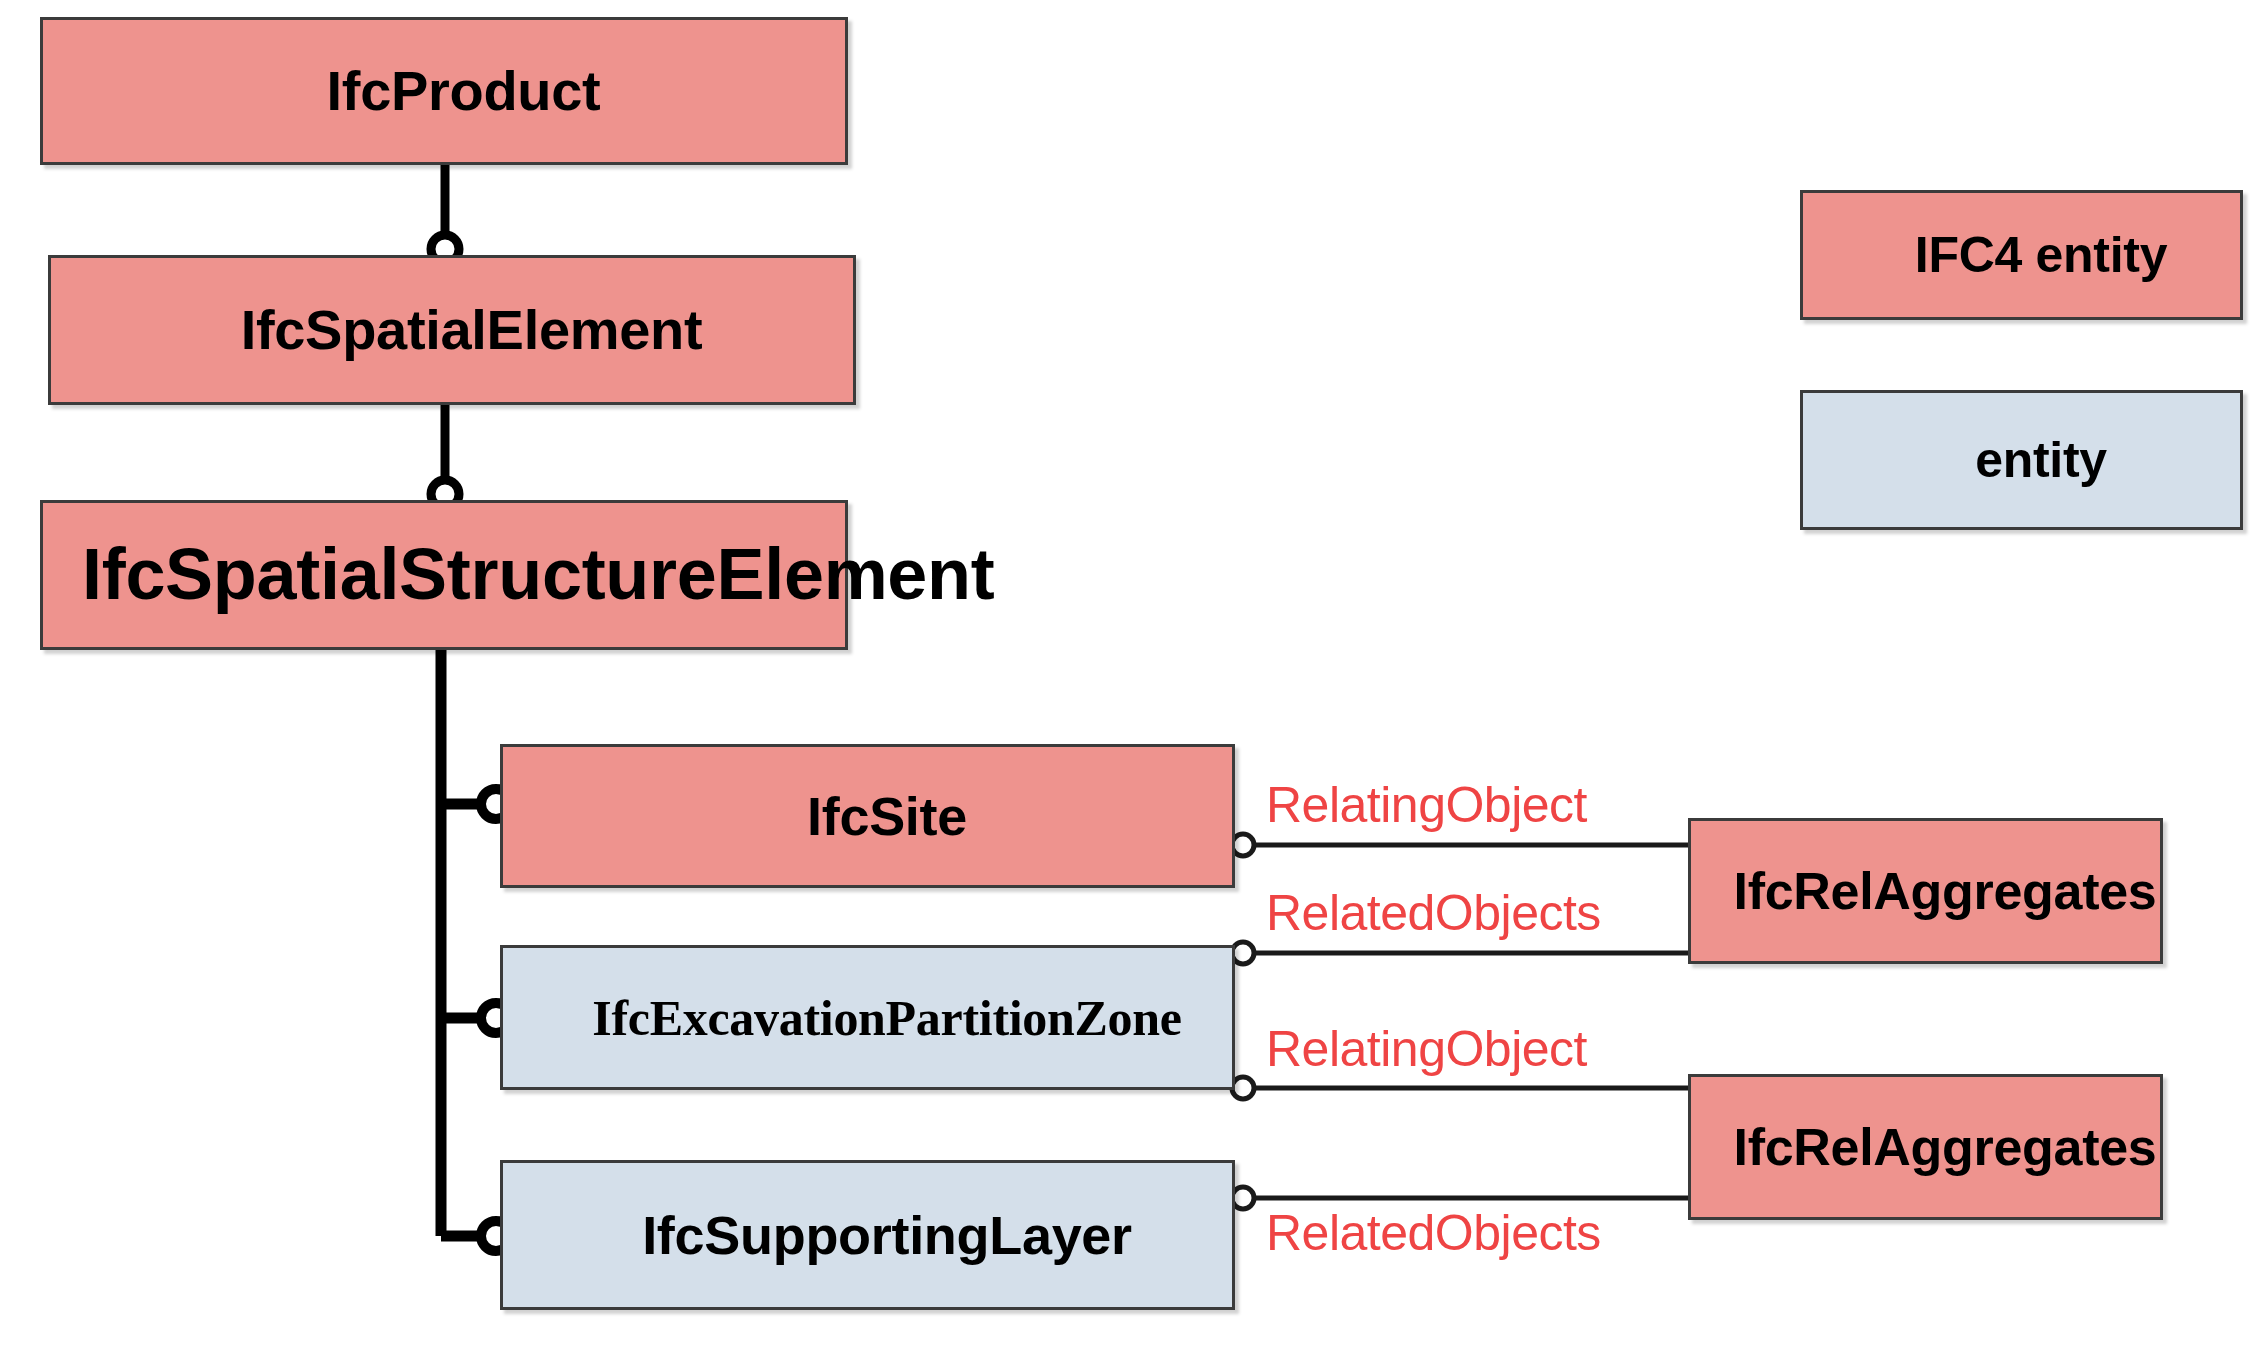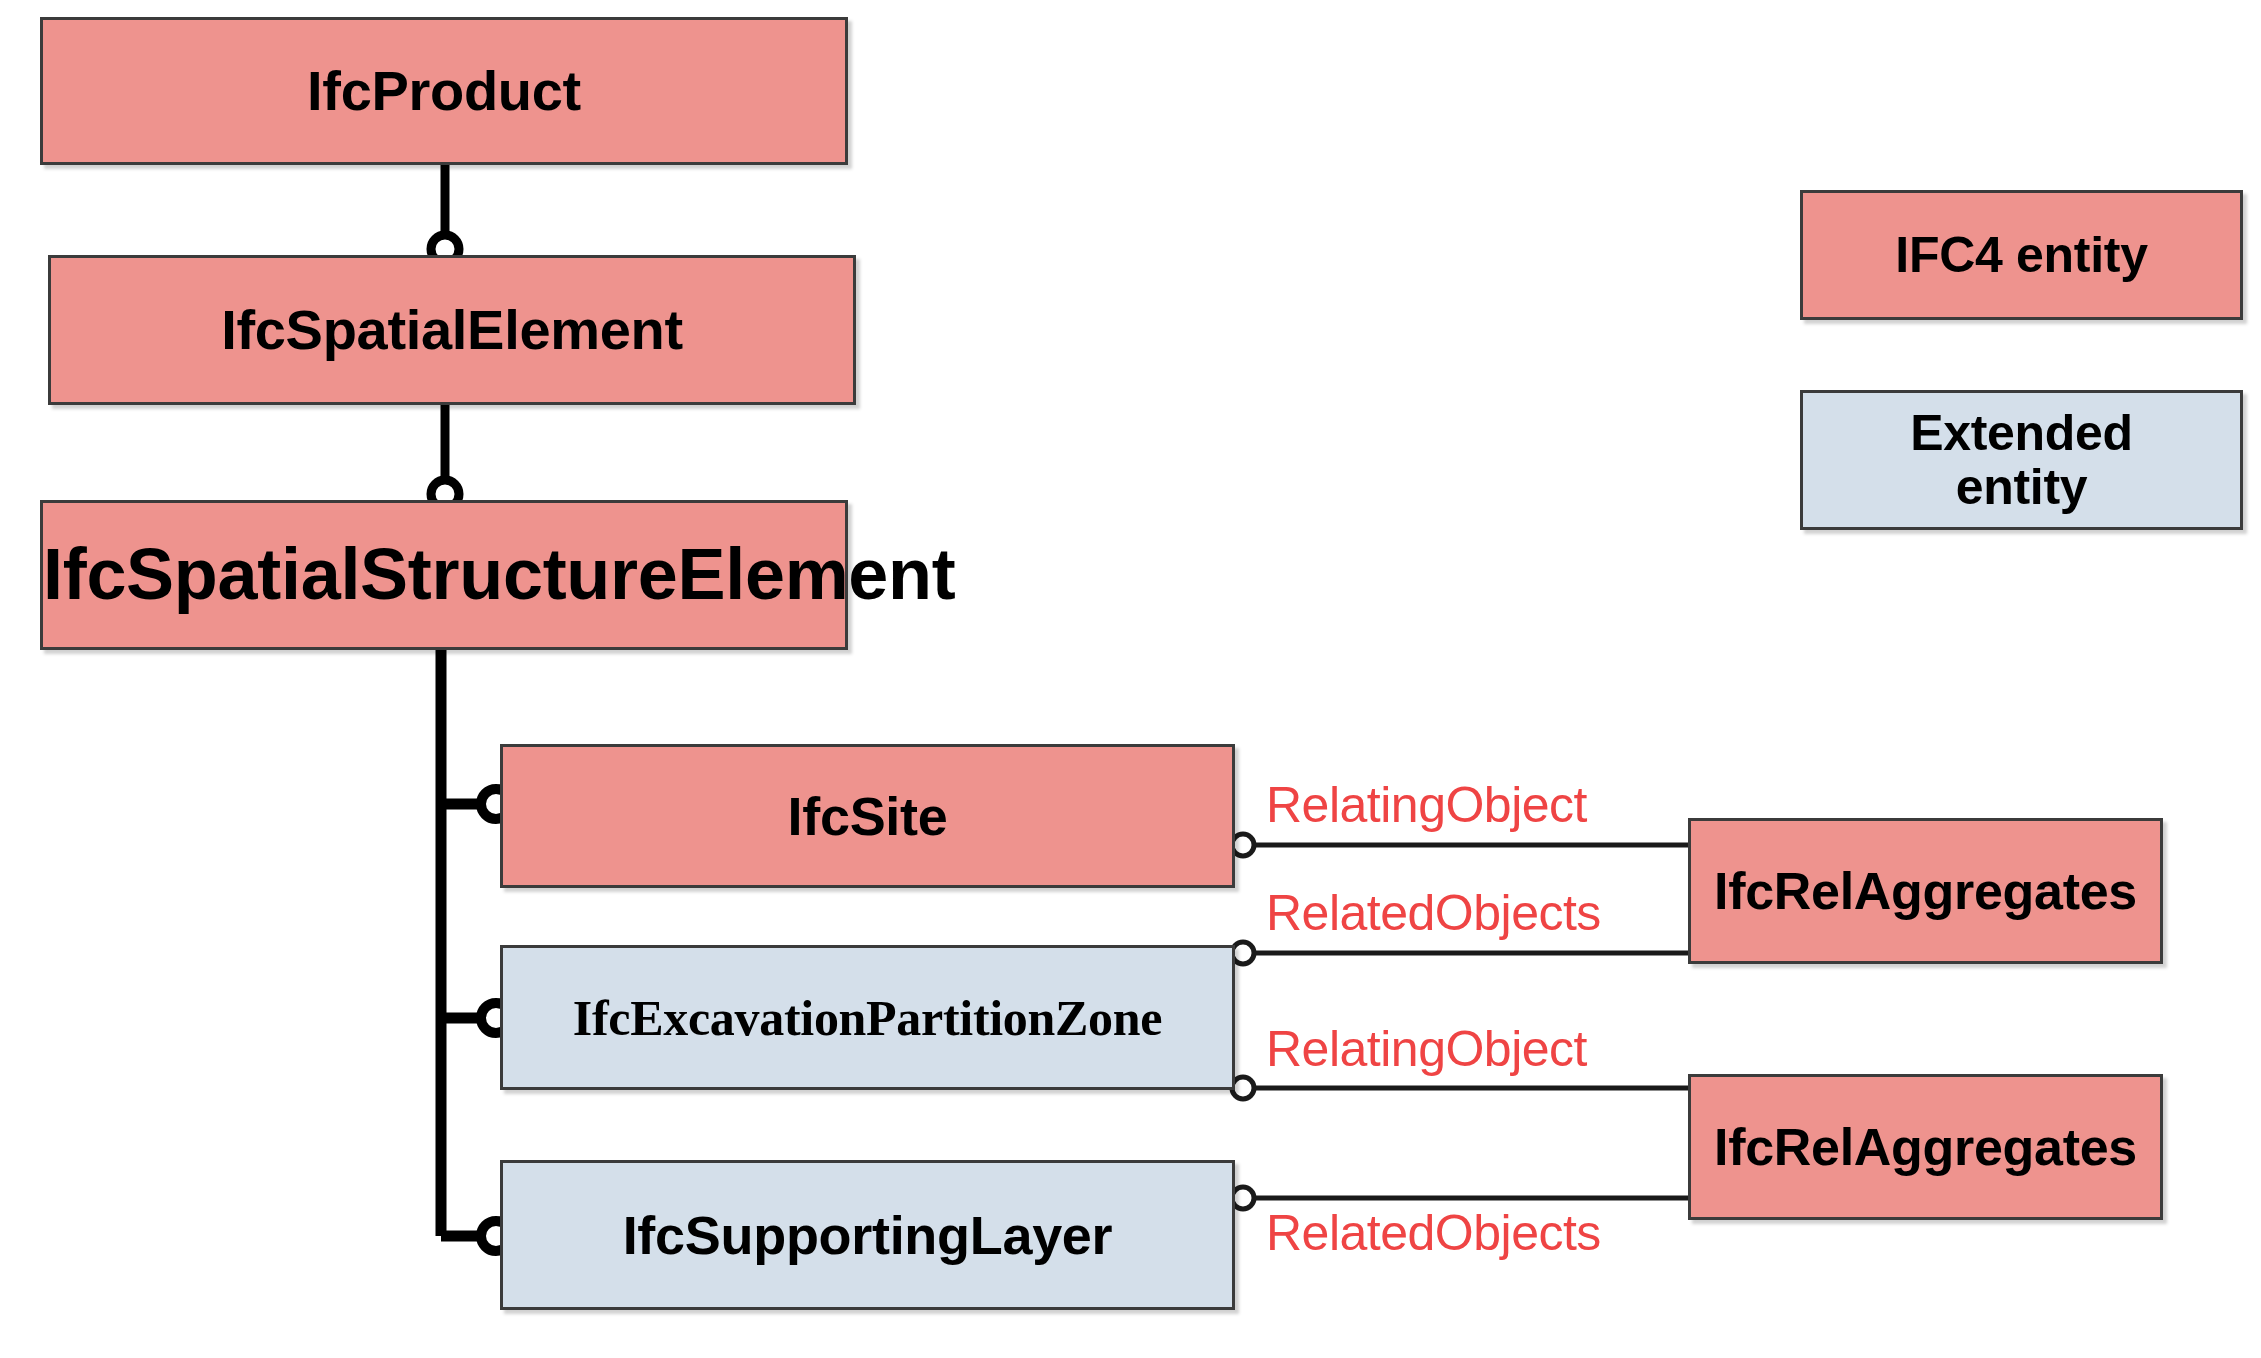--- a/index.html
+++ b/index.html
@@ -24,20 +24,21 @@
     border: 3px solid #3b3b3b;
     display: flex;
     align-items: center;
     justify-content: center;
     text-align: center;
     font-weight: bold;
     color: #000000;
     line-height: 1.08;
     box-shadow: 4px 4px 3px rgba(0,0,0,0.18);
     letter-spacing: -0.3px;
+    padding-left: 39px;
   }
   .ent.ifc4   { background: #ee938e; }
   .ent.ext    { background: #d4dfea; }
 
   .ent .lbl { display: block; width: 100%; padding: 0 6px; }
 
   
   #wires {
     position: absolute;
     left: 0; top: 0;
@@ -132,17 +133,16 @@
 
   <div class="rel-label" style="left:1266px; top:1024px;">RelatingObject</div>
 
   <div class="rel-label" style="left:1266px; top:1208px;">RelatedObjects</div>
 
   <div class="ent ifc4" style="left:1800px; top:190px; width:443px; height:130px; font-size:50px; box-shadow:4px 4px 3px rgba(0,0,0,0.18);">
     <span class="lbl">IFC4 entity</span>
   </div>
 
   <div class="ent ext" style="left:1800px; top:390px; width:443px; height:140px; font-size:50px; flex-direction:column; box-shadow:4px 4px 3px rgba(0,0,0,0.18);">
-    <span class="lbl">Extended</span>
     <span class="lbl">entity</span>
   </div>
 
 </div>
 
 </body></html>

